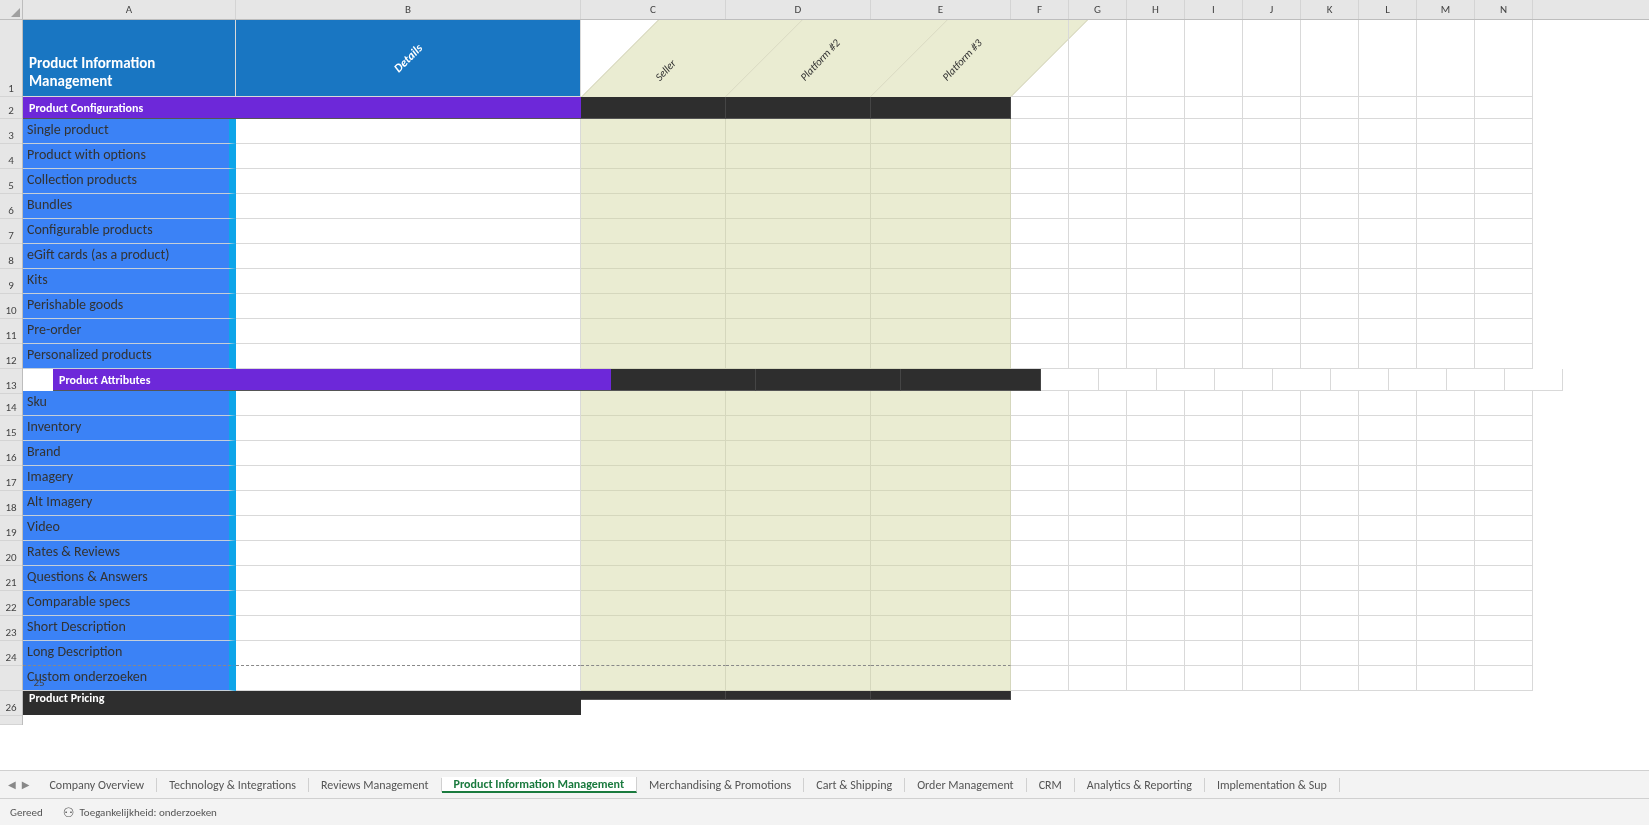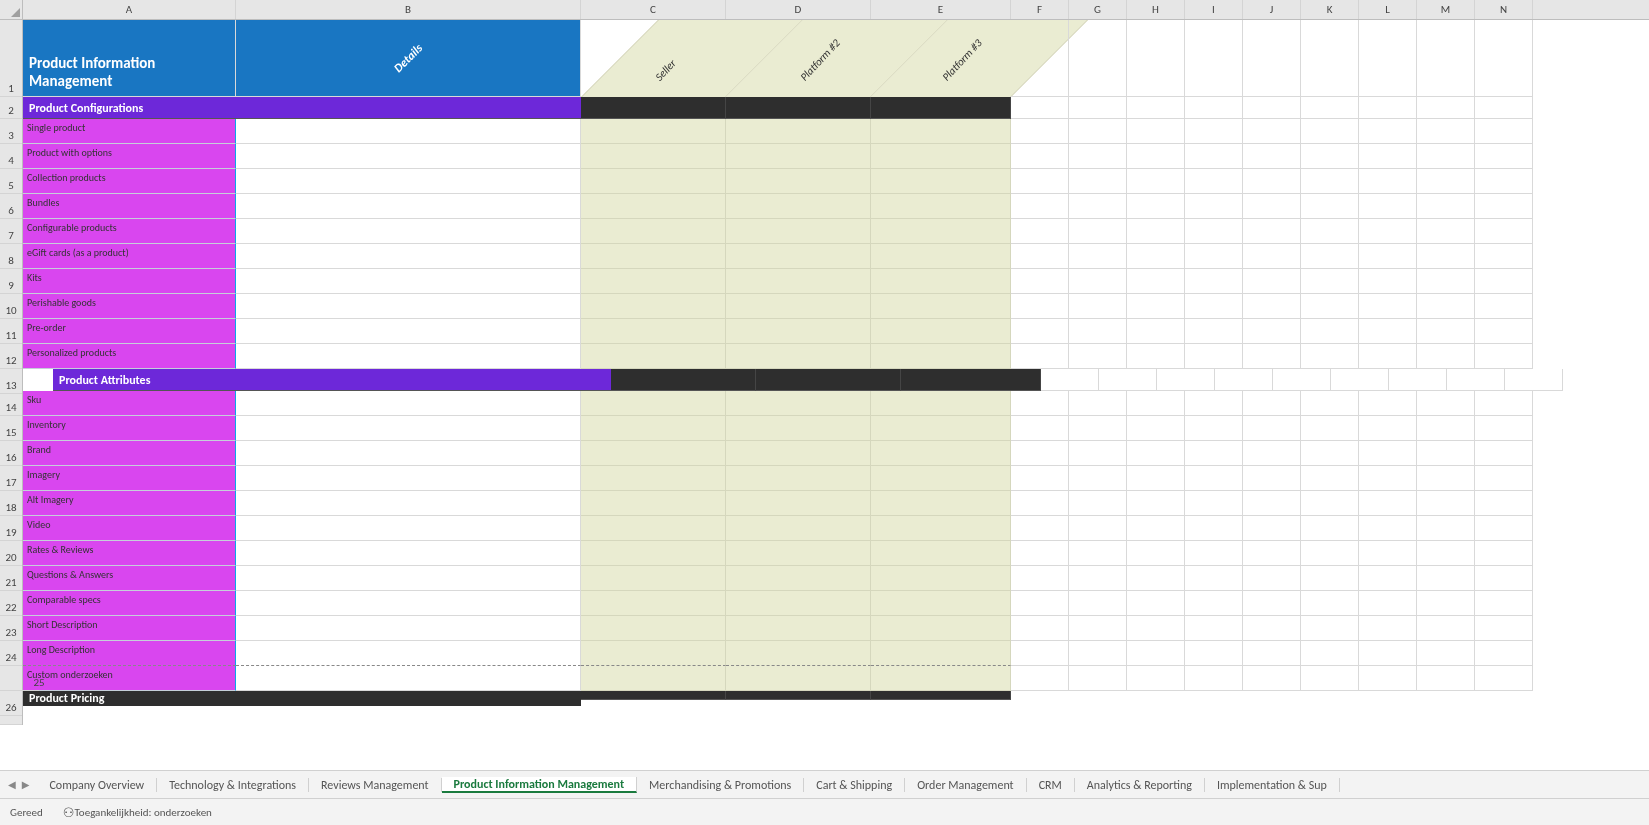--- a/index.html
+++ b/index.html
@@ -150,25 +150,25 @@
     font-size: 12px;
     padding: 3px 6px;
     height: 22px;
     display: flex;
     align-items: center;
     border-bottom: 1px solid #555;
   }
   .section-header-cell { background: #2e2e2e; border-right: 1px solid #454545; border-bottom:1px solid #555;}
   .data-row { height: 25px; display: flex; }
   .data-row .label-cell {
-    background: #d946ef;
-    font-size: 10px;
+    background: #3b82f6;
+    font-size: 14px;
     color: #333;
     padding: 2px 4px;
-    border-right: 1px solid #0ea5e9;
+    border-right: 7px solid #0ea5e9;
     border-bottom: 1px solid #c5cfd9;
   }
   .data-row .blank { background: #fff; }
   .data-row .cream { background: #eaecd2; border-right:1px solid #d5d7bd; border-bottom:1px solid #d5d7bd;}
   .dashed-bottom { border-bottom: 1px dashed #888 !important; }
   
   .sheet-tabs {
     position: absolute;
     bottom: 27px;
     left: 0;
@@ -223,27 +223,28 @@
     display: flex;
     align-items: center;
     padding: 0 10px;
     font-size: 11px;
     color: #555;
     gap: 20px;
   }
   .status-bar .acc {
     display: flex;
     align-items: center;
+    gap: 5px;
   }
   .acc-icon::before {
     content: "⚇";
     font-size: 13px;
   }
   .pricing-peek {
-    height: 15px;
+    height: 24px;
     background: #2e2e2e;
     color: #fff;
     font-weight: bold;
     font-size: 12px;
     padding: 0 6px;
     overflow: hidden;
     display: flex;
     align-items: flex-start;
   }
 </style>

